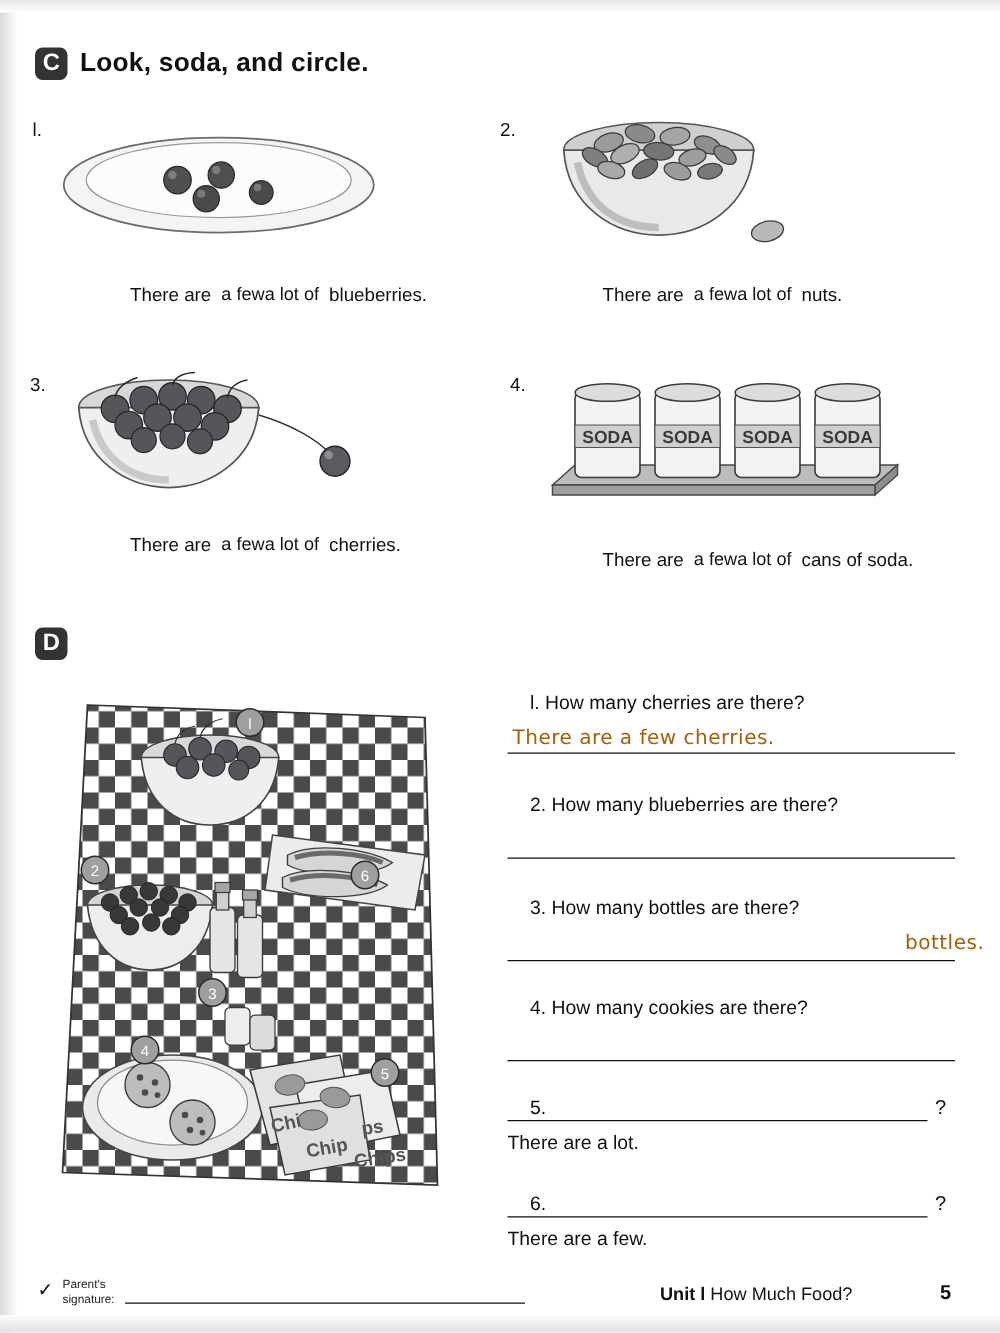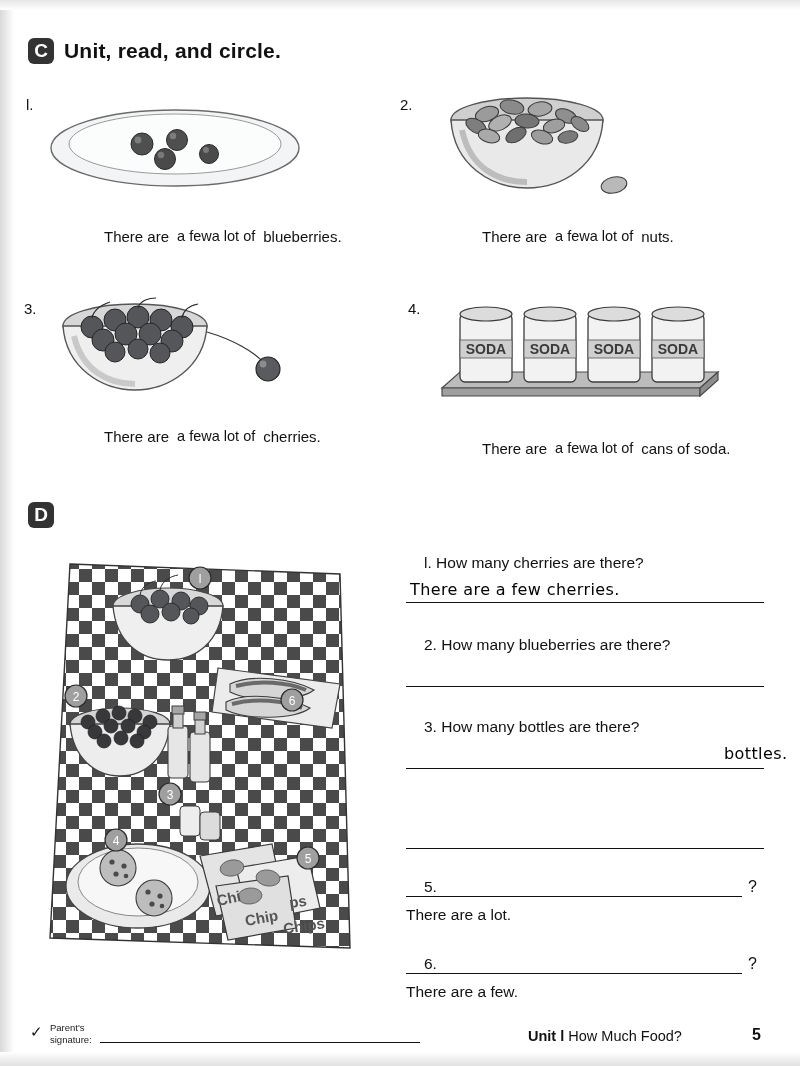--- a/index.html
+++ b/index.html
@@ -21,21 +21,21 @@
   .sentence .lead{margin-right:8px;}
   .choices{display:inline-flex;flex-direction:row;line-height:1.22;margin-right:8px;}
   .choices span{font-size:14.5px;}
 
   
   .art{position:absolute;}
 
   
   .q{position:absolute;font-size:15.5px;white-space:nowrap;margin-left:40px;}
   .ansline{position:absolute;height:0;border-bottom:1.6px solid #111;}
-  .handwrite{position:absolute;font-family:"DejaVu Sans",sans-serif;font-size:16px;color:#000000;letter-spacing:.4px;}
+  .handwrite{position:absolute;font-family:"DejaVu Sans",sans-serif;font-size:16px;color:#a16207;letter-spacing:.4px;}
   .qmark{position:absolute;font-size:16px;}
   .afterline{position:absolute;font-size:15.5px;}
 
   
   .footer-check{position:absolute;font-size:15px;}
   .footer-sig{position:absolute;font-size:9.5px;line-height:1.25;color:#222;}
   .footer-sigline{position:absolute;border-bottom:1px solid #111;height:0;}
   .footer-unit{position:absolute;font-size:14.5px;}
   .footer-unit b{font-weight:bold;}
   .footer-page{position:absolute;font-size:16px;font-weight:bold;}
@@ -46,21 +46,21 @@
 </head>
 <body>
 
 <div class="page">
   <div class="edge-left"></div>
   <div class="edge-top"></div>
   <div class="edge-bottom"></div>
 
   <div class="sec-head" style="left:28px;top:38px;">
     <div class="sec-letter">C</div>
-    <div class="sec-title">Unit, read, and circle.</div>
+    <div class="sec-title">Look, soda, and circle.</div>
   </div>
 
   <div class="item-num" style="left:26px;top:96px;">l.</div>
   <div class="art" style="left:45px;top:100px;">
     <svg width="260" height="95" viewBox="0 0 260 95">
       <ellipse cx="130" cy="48" rx="124" ry="38" fill="#f2f4f5" stroke="#6b6b6b" stroke-width="1.4"></ellipse>
       <ellipse cx="130" cy="44" rx="106" ry="30" fill="#fbfcfc" stroke="#9a9a9a" stroke-width="1"></ellipse>
       <g>
         <circle cx="97" cy="44" r="11" fill="#4f4f50" stroke="#2b2b2b" stroke-width="1"></circle>
         <circle cx="93" cy="40" r="3.4" fill="#7d7d7e"></circle>
@@ -332,20 +332,24 @@
   </div>
   <div class="ansline" style="left:406px;top:686px;width:358px;"></div>
 
   <div class="q" style="left:384px;top:718px;">
     <span>3.</span>
     <span>How many bottles are there?</span>
   </div>
   <div class="handwrite" style="left:724px;top:744px;">bottles.</div>
   <div class="ansline" style="left:406px;top:768px;width:358px;"></div>
 
+  <div class="q" style="left:384px;top:798px;">
+    <span>4.</span>
+    <span>How many cookies are there?</span>
+  </div>
   <div class="ansline" style="left:406px;top:848px;width:358px;"></div>
 
   <div class="q" style="left:384px;top:878px;">
     <span>5.</span>
   </div>
   <div class="ansline" style="left:406px;top:896px;width:336px;"></div>
   <div class="qmark" style="left:748px;top:878px;">?</div>
   <div class="afterline" style="left:406px;top:906px;">There are a lot.</div>
 
   <div class="q" style="left:384px;top:955px;">

